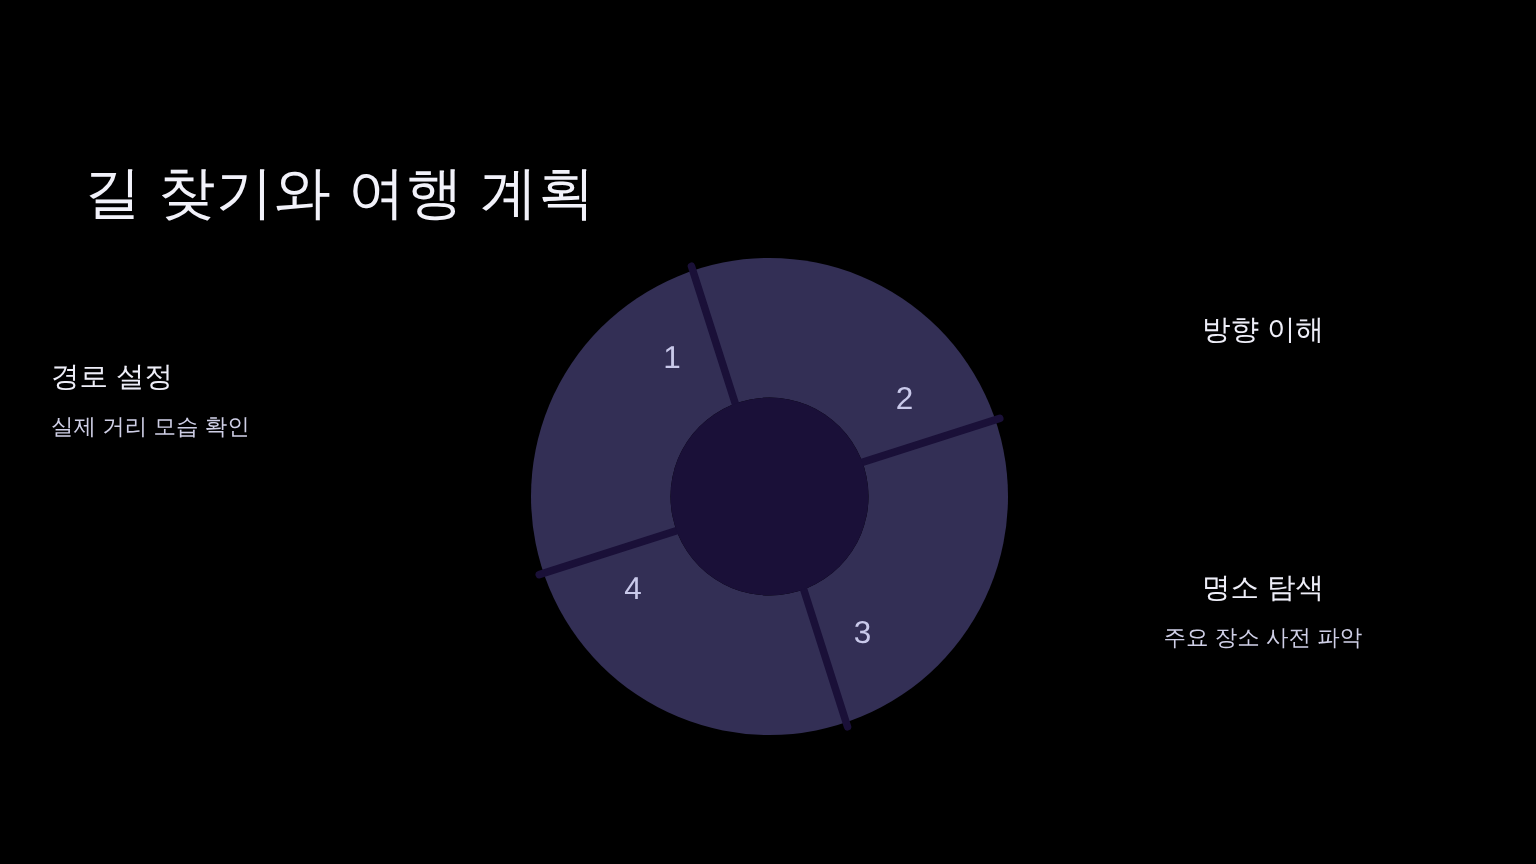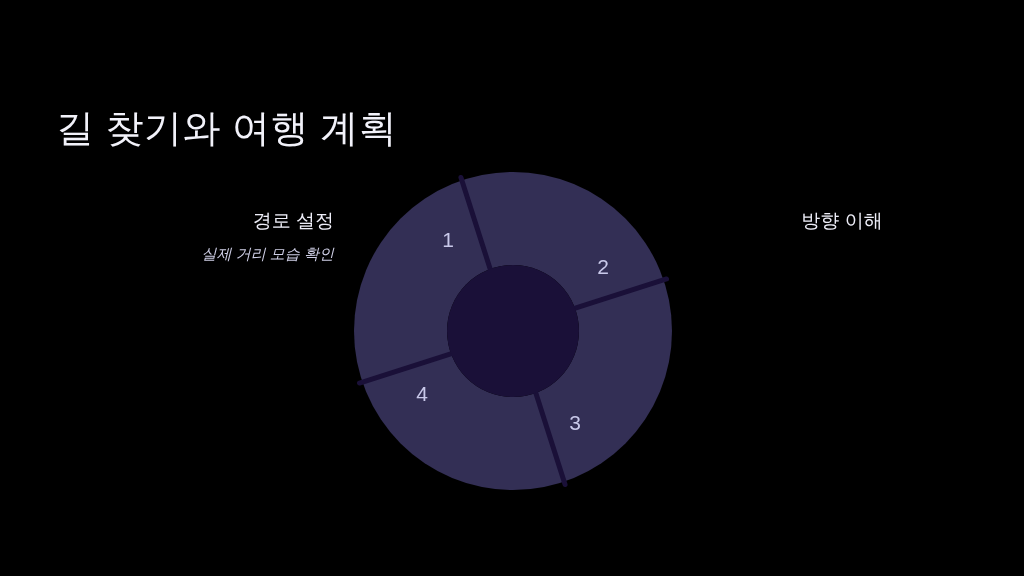--- a/index.html
+++ b/index.html
@@ -50,35 +50,34 @@
     font-weight: 400;
     line-height: 1;
     transform: translate(-50%, -50%);
     white-space: nowrap;
     pointer-events: none;
   }
   .callout {
     position: absolute;
     width: 300px;
   }
-  .callout.left  { text-align: right; }
+  .callout.left  { text-align: left; margin-top: 31px; }
   .callout.right { text-align: center; }
   .callout-title {
     font-size: 19px;
     color: #eeeef8;
     line-height: 1.35;
     white-space: nowrap;
   }
   .callout-desc {
     margin-top: 9px;
     font-size: 15px;
     color: #cfcfe6;
     line-height: 1.4;
     white-space: nowrap;
-    font-style: italic;
   }
   
   #callout-1 { left: 34px;  top: 208px; }
   #callout-2 { left: 692px; top: 208px; }
   #callout-3 { left: 692px; top: 380px; }
   #callout-4 { left: 34px;  top: 380px; }
 </style>
 </head>
 <body>
 
@@ -117,15 +116,19 @@
 
   <div class="callout left" id="callout-1">
     <div class="callout-title">경로 설정</div>
     <div class="callout-desc">실제 거리 모습 확인</div>
   </div>
 
   <div class="callout right" id="callout-2">
     <div class="callout-title">방향 이해</div>
   </div>
 
+  <div class="callout right" id="callout-3">
+    <div class="callout-title">명소 탐색</div>
+    <div class="callout-desc">주요 장소 사전 파악</div>
+  </div>
 
 
 </div>
 
 </body></html>

